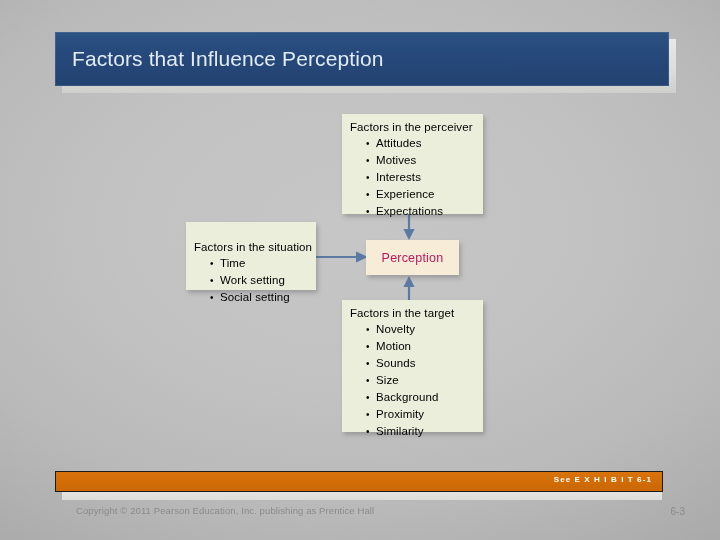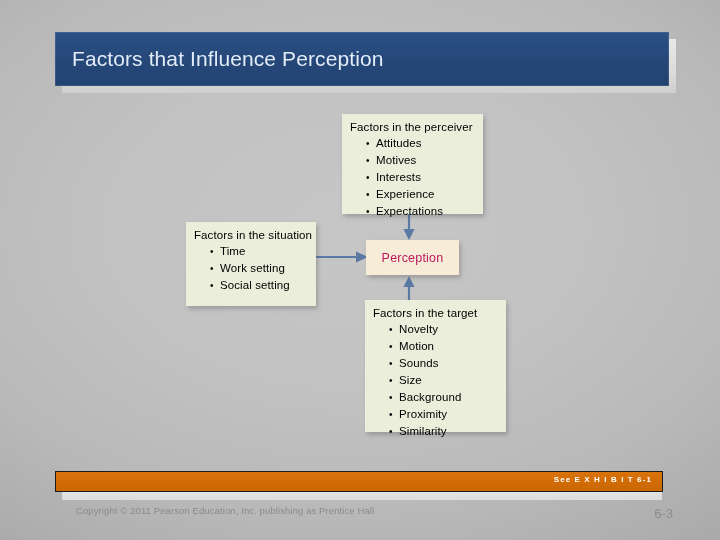--- a/index.html
+++ b/index.html
@@ -100,30 +100,29 @@
     left: 342px;
     top: 114px;
     width: 141px;
     height: 100px;
     padding: 6px 0 0 8px;
   }
   #box-situation {
     left: 186px;
     top: 222px;
     width: 130px;
-    height: 84px;
-    padding: 6px 0 0 8px;
+    height: 68px;
+    padding: 18px 0 0 8px;
   }
   #box-target {
     left: 342px;
     top: 300px;
     width: 141px;
     height: 132px;
     padding: 6px 1px 0 8px;
-    margin-left: 23px;
   }
 
   #box-perception {
     position: absolute;
     left: 366px;
     top: 240px;
     width: 93px;
     height: 35px;
     background: #f6ecd7;
     box-shadow: 2px 3px 4px rgba(90,90,90,0.35);
@@ -173,23 +172,23 @@
     position: absolute;
     left: 76px;
     top: 505px;
     font-size: 9.5px;
     color: #8b8b8b;
     white-space: nowrap;
     letter-spacing: 0.1px;
   }
   #page-number {
     position: absolute;
-    right: 47px;
+    right: 35px;
     top: 506px;
-    font-size: 13px;
+    font-size: 10px;
     color: #8b8b8b;
     white-space: nowrap;
   }
 </style>
 </head>
 <body>
 
 <div id="slide">
 
   <div id="title-shadow"></div>

